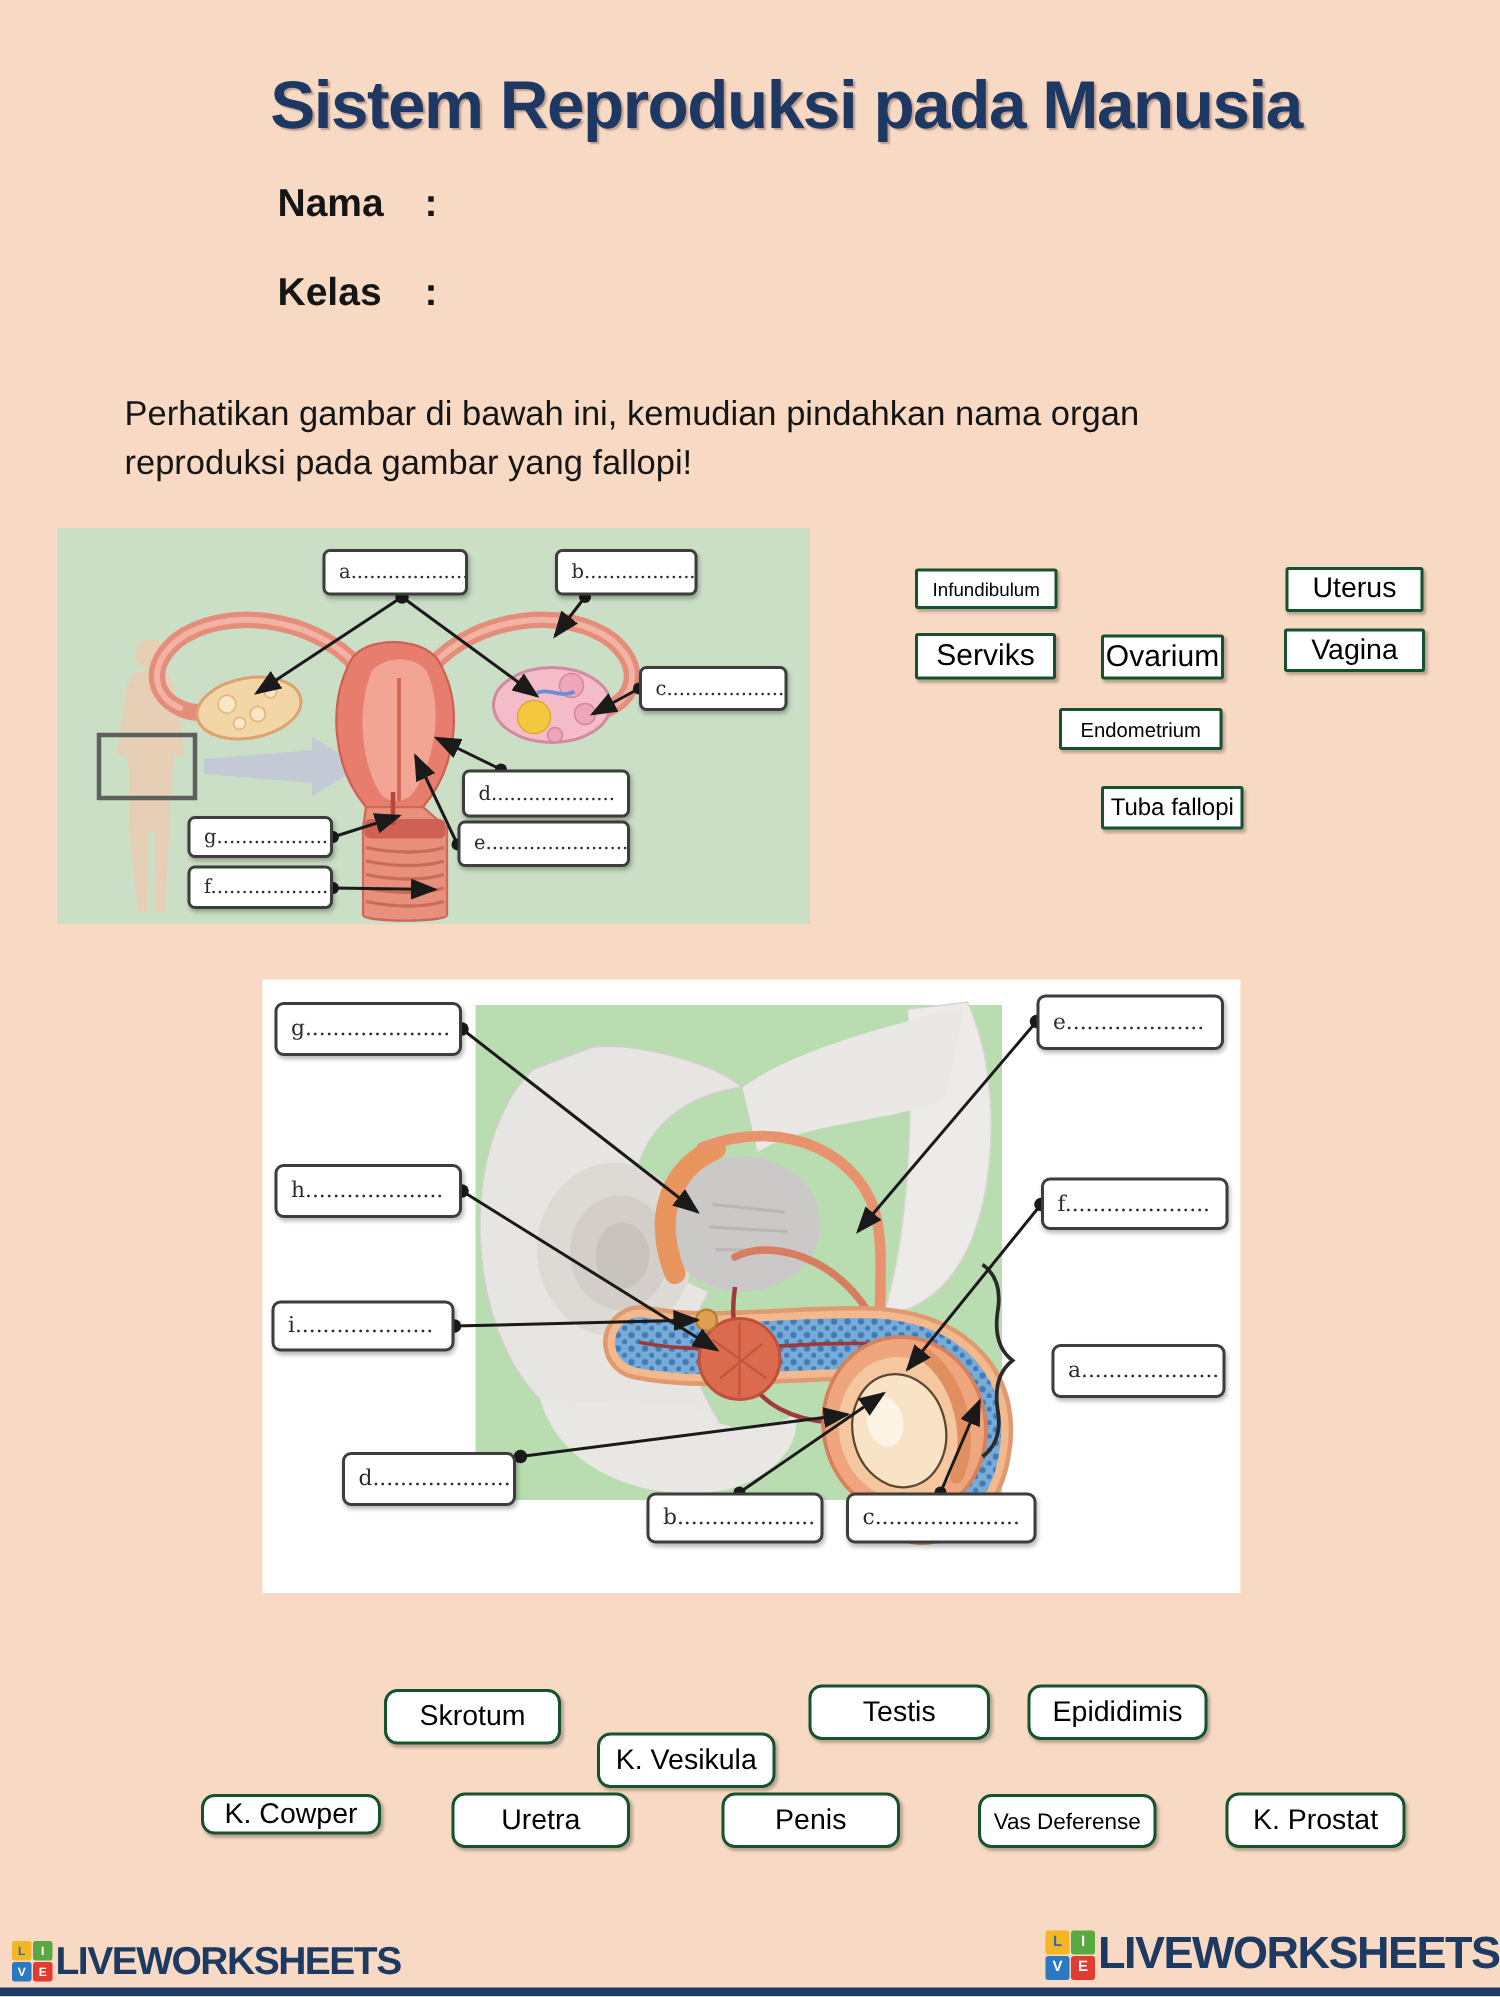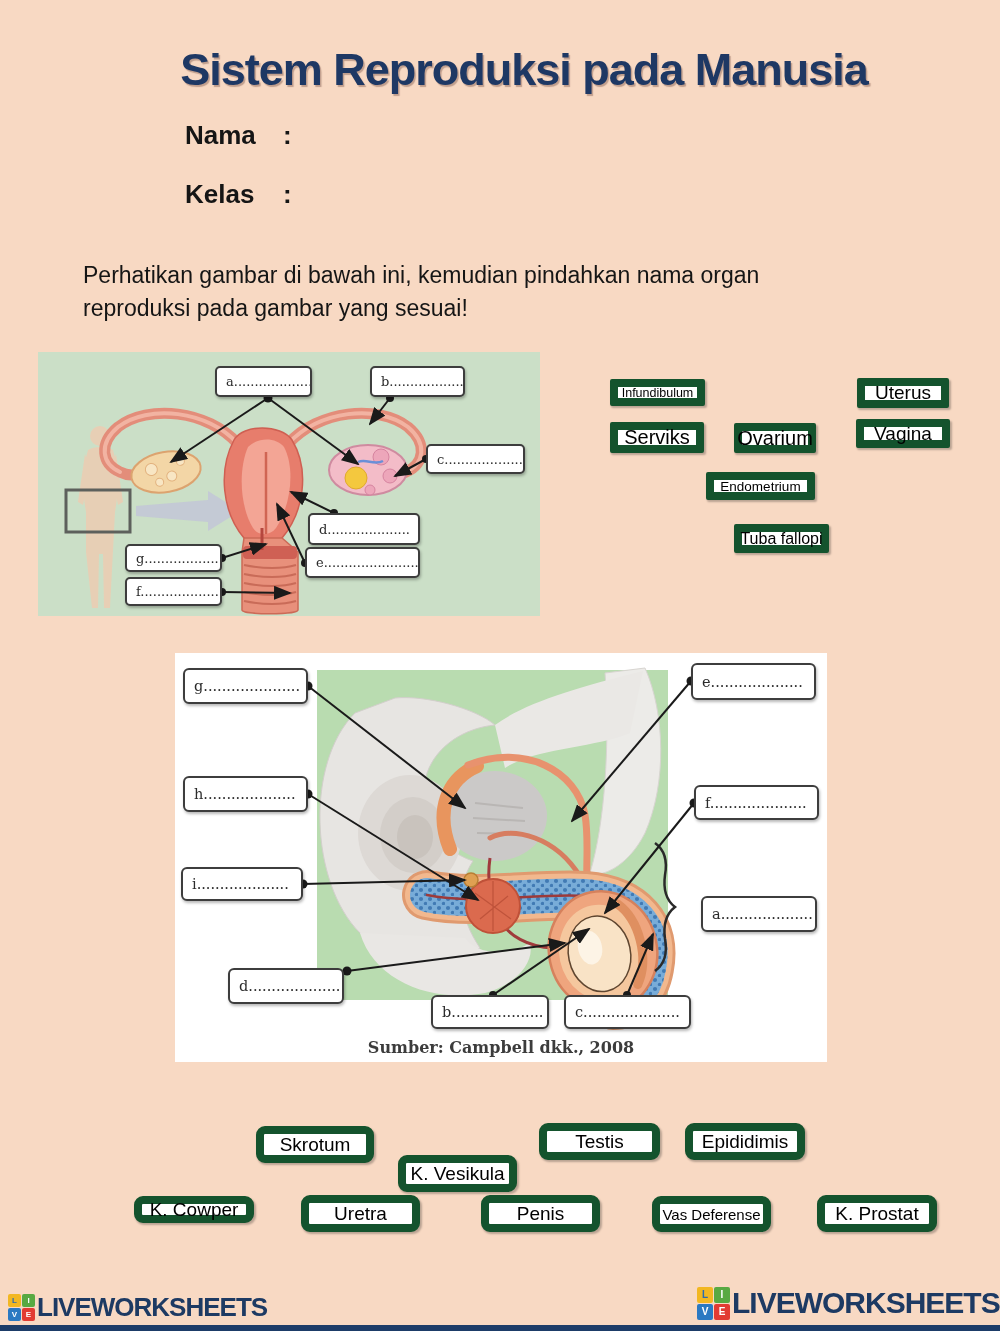--- a/index.html
+++ b/index.html
@@ -14,21 +14,21 @@
   .instruction{position:absolute;left:83px;top:259px;width:770px;font-size:23px;color:#151515;
                line-height:1.45;margin:0;}
   .panel{position:absolute;}
   .panel svg{position:absolute;left:0;top:0;}
   .slot{position:absolute;background:#fff;border:2px solid #3d3d3d;border-radius:6px;
         box-shadow:1px 2px 3px rgba(0,0,0,.28);display:flex;align-items:center;
         padding-left:9px;box-sizing:border-box;font-family:"DejaVu Serif",serif;color:#2b2b2b;
         white-space:nowrap;overflow:hidden;}
   .slot.f{font-size:13px;border-radius:5px;}
   .slot.m{font-size:14.5px;}
-  .bank-item{position:absolute;background:#fff;border:8px solid #14532d;display:flex;
+  .bank-item{position:absolute;background:#fff;border:2px solid #14532d;display:flex;
              align-items:center;justify-content:center;color:#000;box-sizing:border-box;
              box-shadow:1.5px 2px 2px rgba(0,0,0,.25);white-space:nowrap;}
   .bank-f{border-radius:2px;}
   .bank-m{border-radius:9px;}
   .caption{position:absolute;left:0;right:0;bottom:5px;text-align:center;
            font-family:"DejaVu Serif",serif;font-size:16px;font-weight:700;color:#3c3c3c;}
   .logo{position:absolute;display:flex;align-items:center;gap:2px;}
   .tiles{display:grid;grid-template-columns:repeat(2,1fr);gap:1px;}
   .tile{display:flex;align-items:center;justify-content:center;font-weight:700;color:#fff;
         border-radius:2px;}
@@ -52,21 +52,21 @@
 
   <div class="form-row" style="top:120px;">
     <span class="lbl">Nama</span>
     <span>:</span>
   </div>
   <div class="form-row" style="top:179px;">
     <span class="lbl">Kelas</span>
     <span>:</span>
   </div>
 
-  <p class="instruction">Perhatikan gambar di bawah ini, kemudian pindahkan nama organ reproduksi pada gambar yang sesuai!</p>
+  <p class="instruction">Perhatikan gambar di bawah ini, kemudian pindahkan nama organ reproduksi pada gambar yang fallopi!</p>
 
   <div class="panel" style="left:38px;top:352px;width:502px;height:264px;background:#cbdfc7;">
     <svg width="502" height="264" viewBox="0 0 502 264">
       <defs>
         <marker id="arrF" markerWidth="9" markerHeight="7" refX="8" refY="3.5" orient="auto">
           <path d="M0,0 L9,3.5 L0,7 Z" fill="#1a1a1a"></path>
         </marker>
       </defs>
 
       <g opacity="0.85">
@@ -240,21 +240,20 @@
     </svg>
     <div class="slot m" style="left:8px;top:15px;width:125px;height:36px;">g.....................</div>
     <div class="slot m" style="left:516px;top:10px;width:125px;height:37px;">e....................</div>
     <div class="slot m" style="left:8px;top:123px;width:125px;height:36px;">h....................</div>
     <div class="slot m" style="left:519px;top:132px;width:125px;height:35px;">f.....................</div>
     <div class="slot m" style="left:6px;top:214px;width:122px;height:34px;">i....................</div>
     <div class="slot m" style="left:526px;top:243px;width:116px;height:36px;">a....................</div>
     <div class="slot m" style="left:53px;top:315px;width:116px;height:36px;">d....................</div>
     <div class="slot m" style="left:256px;top:342px;width:118px;height:34px;">b....................</div>
     <div class="slot m" style="left:389px;top:342px;width:127px;height:34px;">c.....................</div>
-    <div class="caption">Sumber: Campbell dkk., 2008</div>
   </div>
 
   <div class="bank-item bank-m" style="left:256px;top:1126px;width:118px;height:37px;font-size:19px;">Skrotum</div>
   <div class="bank-item bank-m" style="left:398px;top:1123px;width:119px;height:37px;font-size:19px;margin-top:32px;">K. Vesikula</div>
   <div class="bank-item bank-m" style="left:539px;top:1123px;width:121px;height:37px;font-size:19px;">Testis</div>
   <div class="bank-item bank-m" style="left:685px;top:1123px;width:120px;height:37px;font-size:19px;">Epididimis</div>
 
   <div class="bank-item bank-m" style="left:134px;top:1196px;width:120px;height:27px;font-size:19px;">K. Cowper</div>
   <div class="bank-item bank-m" style="left:301px;top:1195px;width:119px;height:37px;font-size:19px;">Uretra</div>
   <div class="bank-item bank-m" style="left:481px;top:1195px;width:119px;height:37px;font-size:19px;">Penis</div>

